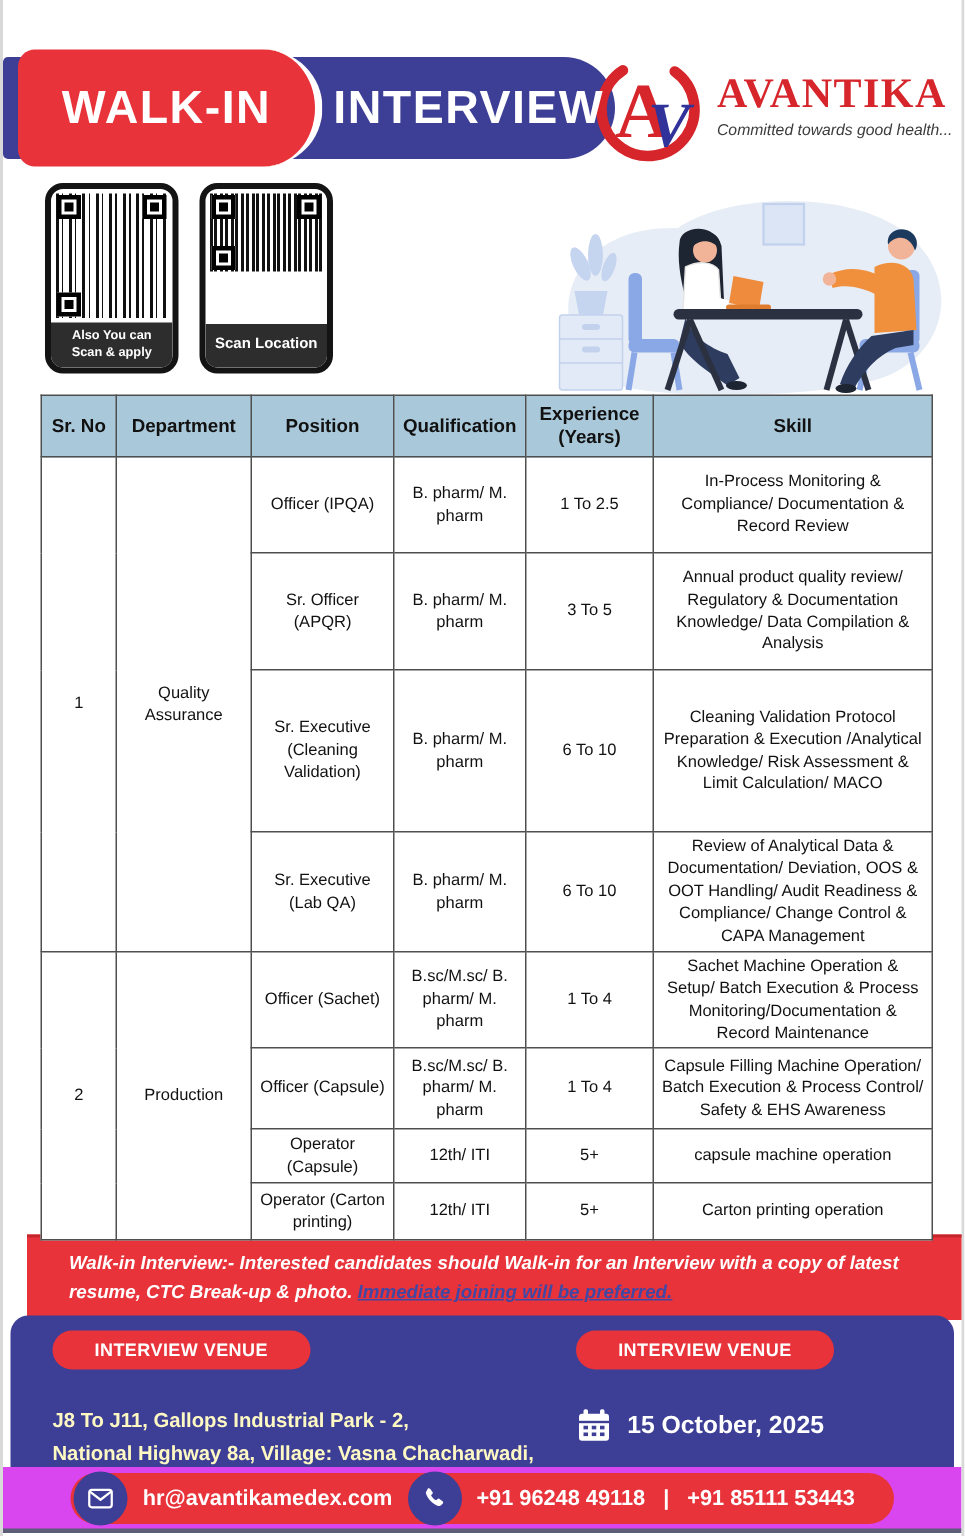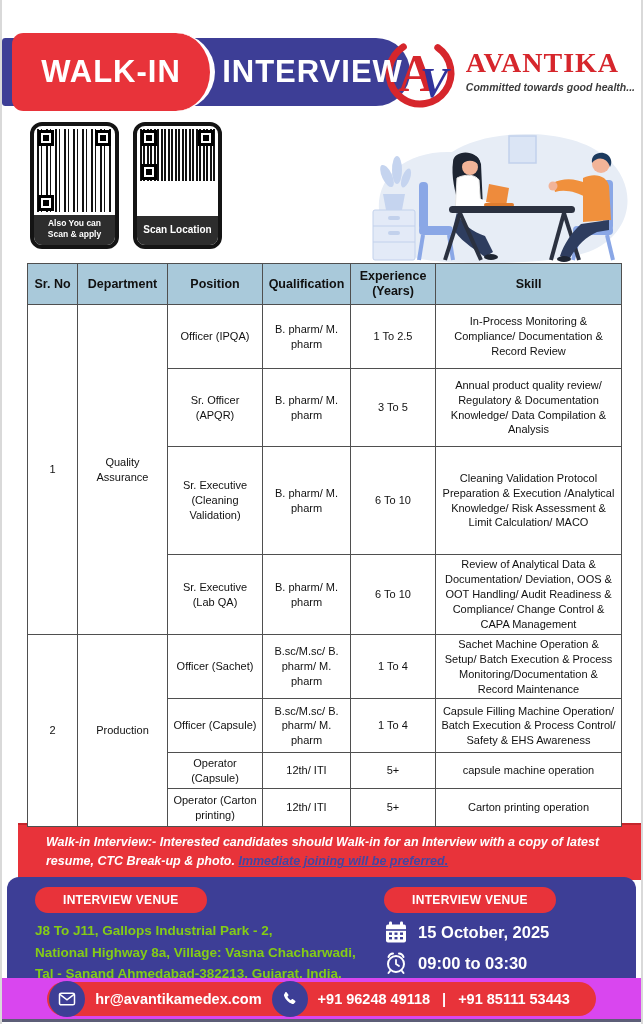--- a/index.html
+++ b/index.html
@@ -14,21 +14,21 @@
   .pill-red { position: absolute; left: 10px; top: 0; width: 203px; height: 78px; background: #e8333a;
               border-radius: 14px 48px 48px 14px; border-right: 5px solid #fff;
               display: flex; align-items: center; justify-content: center; z-index: 2; }
   .banner-word { color: #fff; font-weight: bold; font-size: 31px; letter-spacing: 1px; }
   .interview-word { position: absolute; left: 213px; top: 5px; width: 195px; height: 68px;
                     display: flex; align-items: center; justify-content: center;
                     color: #fff; font-weight: bold; font-size: 31px; letter-spacing: 1px; z-index: 2; }
   .logo { position: absolute; right: 6px; top: -6px; display: flex; align-items: center; }
   .logo-text { margin-left: 2px; }
   .brand { font-family: "Liberation Serif", serif; color: #d6262c; font-size: 28px; font-weight: bold; letter-spacing: 1px; }
-  .tagline { font-size: 10.5px; font-style: italic; font-weight: bold; color: #3c3c3c; margin-top: 2px; }
+  .tagline { font-size: 10.5px; font-style: italic; font-weight: normal; color: #3c3c3c; margin-top: 2px; }
 
   
   .qr-row { position: absolute; top: 122px; left: 28px; display: flex; gap: 14px; z-index: 1; }
   .qr-card { width: 89px; height: 127px; border: 4px solid #141414; border-radius: 12px; background: #fff;
              display: flex; flex-direction: column; overflow: hidden; }
   .qr-img { position: relative; flex: 1; margin: 3px;
             background:
               repeating-linear-gradient(90deg, #111 0 2px, transparent 2px 4px, #111 4px 5px, transparent 5px 9px),
               repeating-linear-gradient(0deg, #fff 0 2px, transparent 2px 5px, #fff 5px 6px, transparent 6px 9px),
               #fff; }
@@ -61,23 +61,23 @@
           padding: 8px 28px; line-height: 1.55; }
   .note-highlight { color: #4247a3; text-decoration: underline; }
 
   
   .footer { position: absolute; top: 877px; left: 5px; right: 5px; height: 101px; background: #3d3e96;
             border-radius: 12px 12px 0 0; display: flex; padding-top: 10px; }
   .venue-col { width: 59%; padding-left: 28px; }
   .schedule-col { flex: 1; padding-left: 6px; }
   .badge { display: inline-block; background: #e8333a; color: #fff; font-weight: bold; font-size: 12px;
            padding: 6px 28px; border-radius: 20px; letter-spacing: .3px; }
-  .addr { margin-top: 7px; color: #84cc16; font-weight: bold; font-size: 13.5px; line-height: 1.6; }
+  .addr { margin-top: 23px; color: #fef9c3; font-weight: bold; font-size: 13.5px; line-height: 1.6; }
   .sched-row { display: flex; align-items: center; gap: 10px; color: #fff; font-weight: bold;
-               font-size: 16.5px; margin-top: 7px; }
+               font-size: 16.5px; margin-top: 25px; }
 
   
   .contact-strip { position: absolute; top: 978px; left: 0; width: 100%; height: 42px; background: #d946ef;
                    display: flex; justify-content: center; align-items: center; }
   .contact-pill { background: #e8333a; border-radius: 20px; display: flex; align-items: center;
                   color: #fff; font-weight: bold; font-size: 14.5px; height: 34px; padding: 0 26px 0 2px; gap: 10px; }
   .icon-circle { width: 36px; height: 36px; border-radius: 50%; background: #3d3e96; flex: 0 0 auto;
                  display: flex; align-items: center; justify-content: center; }
   .sep { margin: 0 2px; }
   .bottom-bar { position: absolute; bottom: 2px; left: 0; width: 100%; height: 3px; background: #5c5e77; }

